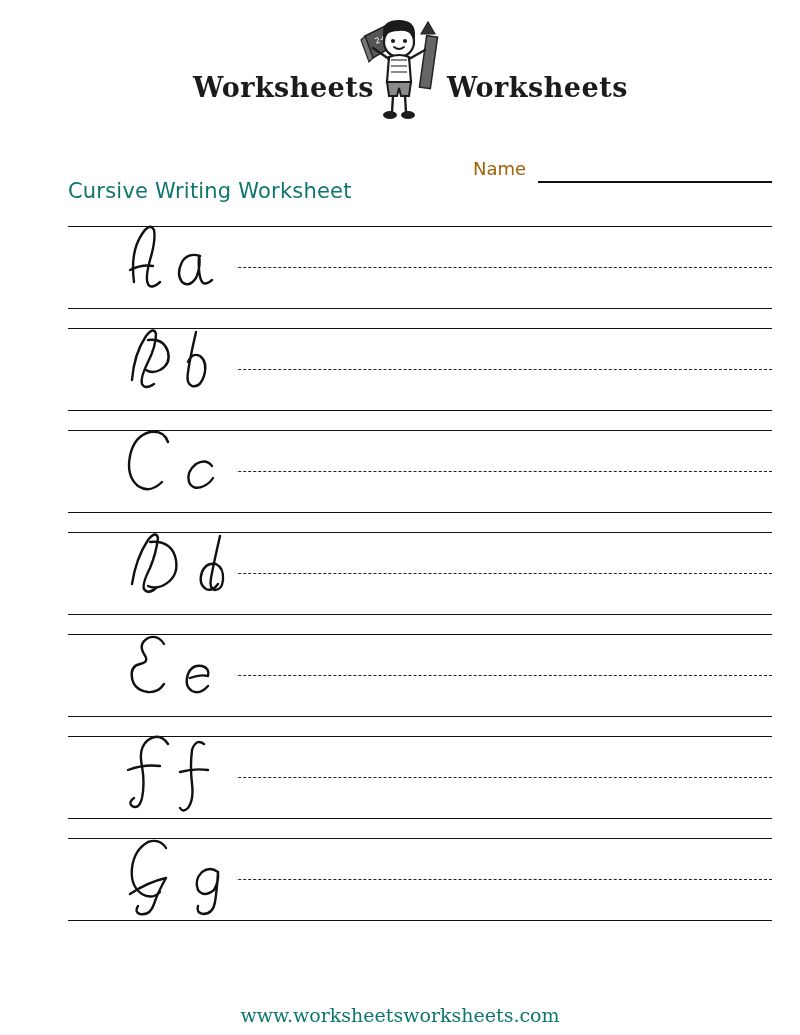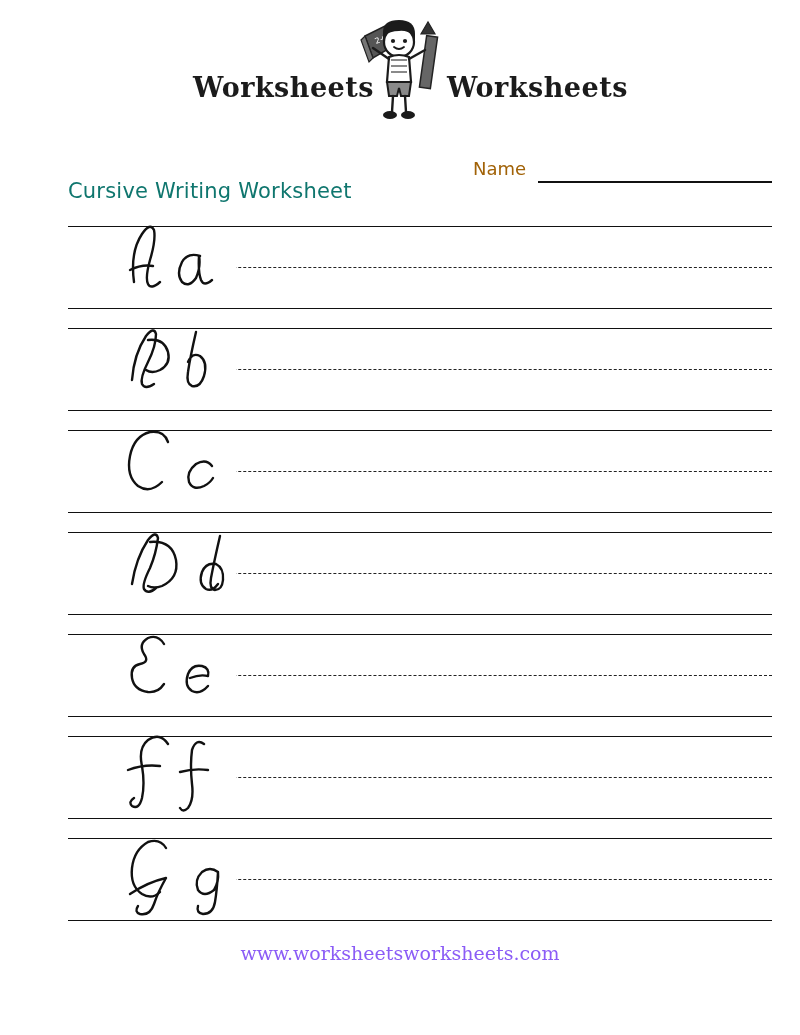--- a/index.html
+++ b/index.html
@@ -140,26 +140,26 @@
     width: 168px;
     height: 24px;
     background: #ffffff;
     z-index: 2;
   }
 
   
   .footer {
     position: absolute;
     left: 0;
-    top: 942px;
+    top: 1004px;
     width: 800px;
     text-align: center;
     font-family: "DejaVu Serif", serif;
     font-size: 19px;
-    color: #8b5cf6;
+    color: #0f766e;
   }
 </style>
 </head>
 <body>
 
 <div class="logo-block">
   <div class="logo-words">
     <span class="word-left">Worksheets</span>
     <span class="word-right">Worksheets</span>
   </div>

